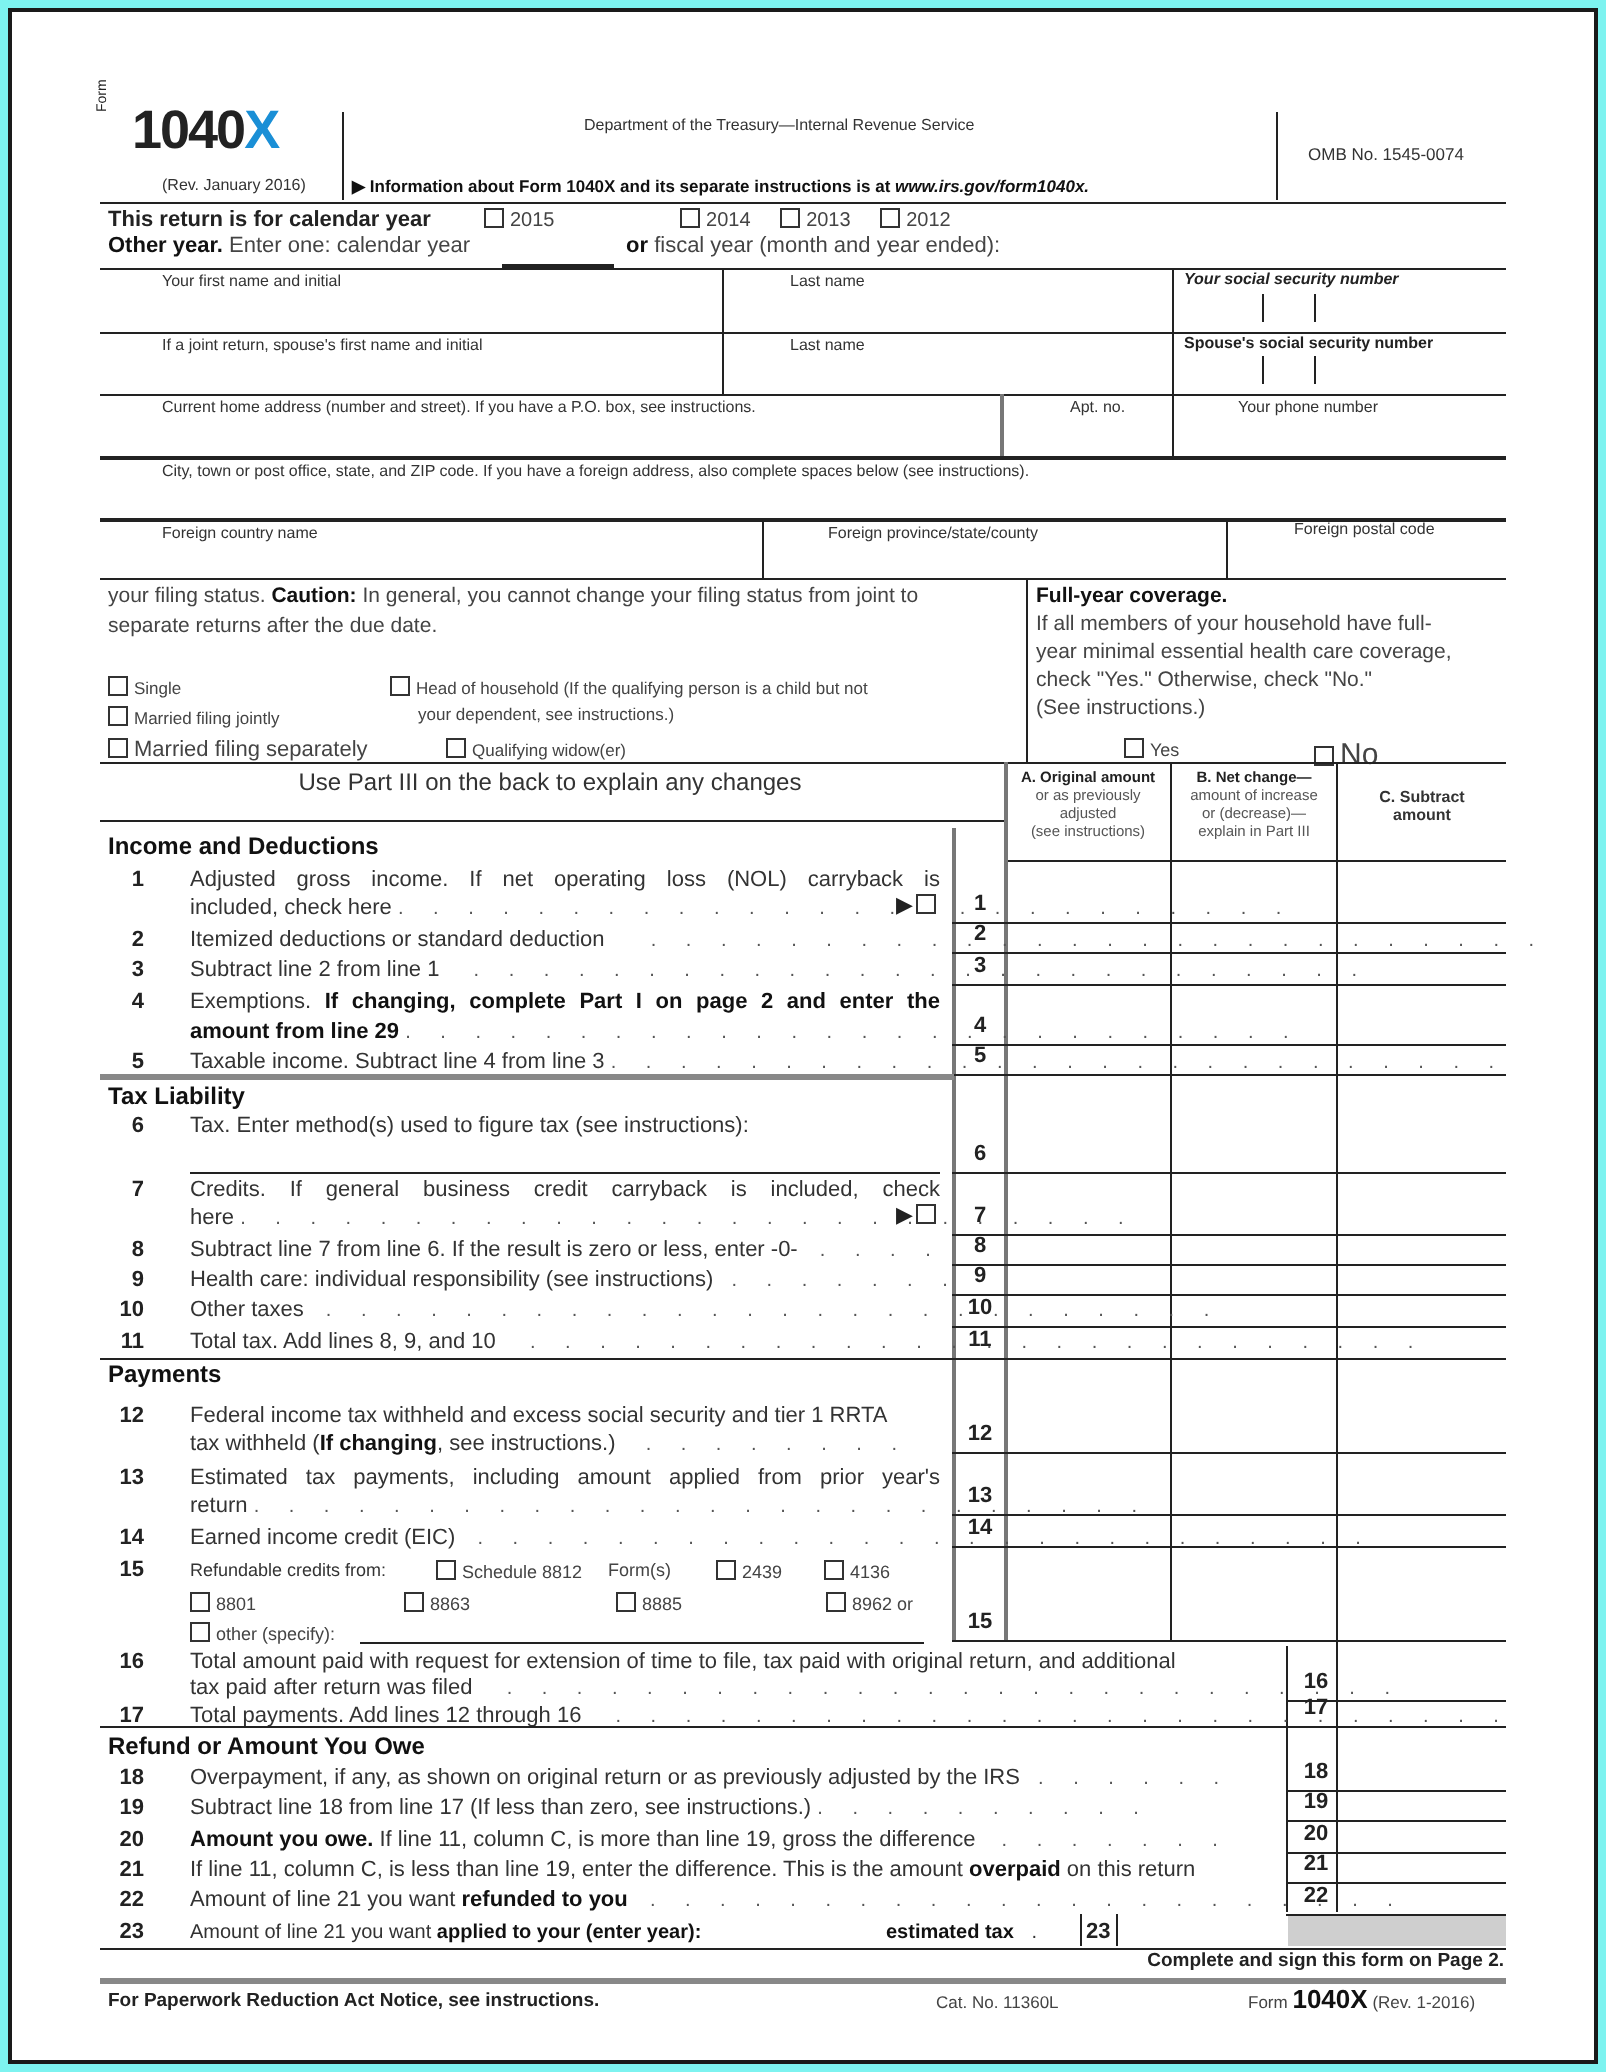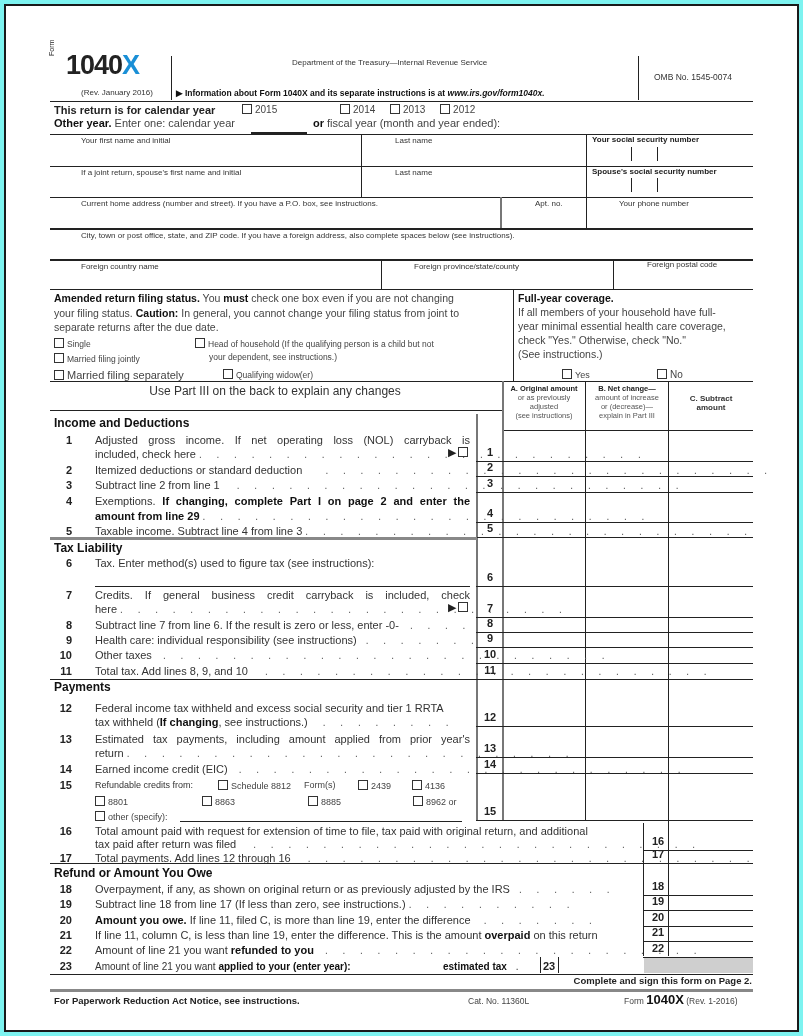--- a/index.html
+++ b/index.html
@@ -54,21 +54,21 @@
   <div class="hl2" style="left:245px;top:126px;width:56px;"></div>
   <div class="abs" style="left:307px;top:111px;font-size:11px;color:#444;white-space:nowrap;"><b style="color:#111">or</b> <span>fiscal year (month and year ended):</span></div>
   <div class="hl" style="left:44px;top:128px;width:703px;"></div>
 
   <div class="abs lbl" style="left:48px;top:130px;">Your first name and initial</div>
   <div class="abs" style="left:44px;top:128px;width:310px;height:32px;"></div>
   <div class="vl" style="left:355px;top:128px;height:63px;"></div>
   <div class="abs lbl" style="left:362px;top:130px;">Last name</div>
   <div class="abs" style="left:356px;top:128px;width:223px;height:32px;"></div>
   <div class="vl" style="left:580px;top:128px;height:94px;"></div>
-  <div class="abs lblb" style="left:586px;top:129px;">Your social security number</div>
+  <div class="abs lblb" style="left:586px;top:129px;font-style:italic;">Your social security number</div>
   <div class="abs" style="left:581px;top:138px;width:166px;height:22px;"></div>
   <div class="vl" style="left:625px;top:141px;height:14px;"></div>
   <div class="vl" style="left:651px;top:141px;height:14px;"></div>
   <div class="hl" style="left:44px;top:160px;width:703px;"></div>
 
   <div class="abs lbl" style="left:48px;top:162px;">If a joint return, spouse's first name and initial</div>
   <div class="abs" style="left:44px;top:160px;width:310px;height:31px;"></div>
   <div class="abs lbl" style="left:362px;top:162px;">Last name</div>
   <div class="abs" style="left:356px;top:160px;width:223px;height:31px;"></div>
   <div class="abs lblb" style="left:586px;top:161px;">Spouse's social security number</div>
@@ -94,41 +94,40 @@
   <div class="abs" style="left:44px;top:255px;width:330px;height:28px;"></div>
   <div class="vl" style="left:375px;top:255px;height:28px;"></div>
   <div class="abs lbl" style="left:381px;top:256px;">Foreign province/state/county</div>
   <div class="abs" style="left:376px;top:255px;width:230px;height:28px;"></div>
   <div class="vl" style="left:607px;top:255px;height:28px;"></div>
   <div class="abs lbl" style="left:614px;top:254px;">Foreign postal code</div>
   <div class="abs" style="left:608px;top:255px;width:139px;height:28px;"></div>
   <div class="hl" style="left:44px;top:283px;width:703px;"></div>
 
   <div class="abs" style="left:48px;top:285px;width:455px;font-size:10.5px;line-height:14.5px;color:#444;">
-    <div style="white-space:nowrap;"><b style="color:#111">Amended return filing status.</b> <span>You</span> <b style="color:#111">must</b> <span>check one box even if you are not changing</span></div>
     <div style="white-space:nowrap;"><span>your filing status.</span> <b style="color:#111">Caution:</b> <span>In general, you cannot change your filing status from joint to</span></div>
     <div>separate returns after the due date.</div>
   </div>
   <div class="abs" style="left:48px;top:332px;font-size:8.5px;color:#444;"><span class="cb"></span><span>Single</span></div>
   <div class="abs" style="left:48px;top:347px;font-size:8.5px;color:#444;"><span class="cb"></span><span>Married filing jointly</span></div>
   <div class="abs" style="left:48px;top:363px;font-size:11px;color:#444;"><span class="cb"></span><span>Married filing separately</span></div>
   <div class="abs" style="left:189px;top:332px;font-size:8.5px;color:#444;line-height:13px;"><span class="cb"></span><span>Head of household (If the qualifying person is a child but not</span><br><span style="margin-left:14px;">your dependent, see instructions.)</span></div>
   <div class="abs" style="left:189px;top:363px;font-size:8.5px;color:#444;margin-left:28px;"><span class="cb"></span><span>Qualifying widow(er)</span></div>
 
   <div class="vl" style="left:507px;top:283px;height:92px;"></div>
 
   <div class="abs" style="left:512px;top:285px;width:240px;font-size:10.5px;line-height:14px;color:#444;">
     <div style="font-weight:bold;color:#111;">Full-year coverage.</div>
     <div>If all members of your household have full-</div>
     <div>year minimal essential health care coverage,</div>
     <div>check "Yes." Otherwise, check "No."</div>
     <div>(See instructions.)</div>
   </div>
   <div class="abs" style="left:556px;top:363px;font-size:9px;color:#444;"><span class="cb"></span><span>Yes</span></div>
-  <div class="abs" style="left:651px;top:363px;font-size:10px;color:#444;"><span class="cb"></span><span>No</span></div>
+  <div class="abs" style="left:651px;top:363px;font-size:15px;color:#444;"><span class="cb"></span><span>No</span></div>
   <div class="hl" style="left:44px;top:375px;width:703px;"></div>
 
   <div class="abs" style="left:44px;top:378px;width:450px;text-align:center;font-size:12px;color:#333;">Use Part III on the back to explain any changes</div>
   <div class="hl" style="left:44px;top:404px;width:453px;"></div>
   <div class="abs" style="left:497px;top:378px;width:82px;text-align:center;font-size:7.5px;line-height:9px;color:#555;">
     <div style="font-weight:bold;color:#222;">A. Original amount</div>
     <div>or as previously</div>
     <div>adjusted</div>
     <div>(see instructions)</div>
   </div>
@@ -226,21 +225,21 @@
     <div class="ltext" style="left:89px;top:819px;">Total amount paid with request for extension of time to file, tax paid with original return, and additional</div>
     <div class="ltext" style="left:89px;top:832px;"><span>tax paid after return was filed</span> <span class="dots" style="margin-left:14px;">. . . . . . . . . . . . . . . . . . . . . . . . . .</span></div>
     <div class="lnum" style="left:46px;top:846px;">17</div>
     <div class="ltext" style="left:89px;top:846px;"><span>Total payments. Add lines 12 through 16</span> <span class="dots" style="margin-left:14px;">. . . . . . . . . . . . . . . . . . . . . . . . . .</span></div>
 
     <div class="lnum" style="left:46px;top:877px;">18</div>
     <div class="ltext" style="left:89px;top:877px;"><span>Overpayment, if any, as shown on original return or as previously adjusted by the IRS</span> <span class="dots" style="margin-left:6px;">. . . . . .</span></div>
     <div class="lnum" style="left:46px;top:892px;">19</div>
     <div class="ltext" style="left:89px;top:892px;text-align:center;"><span>Subtract line 18 from line 17 (If less than zero, see instructions.)</span> <span class="dots">. . . . . . . . . .</span></div>
     <div class="lnum" style="left:46px;top:908px;">20</div>
-    <div class="ltext" style="left:89px;top:908px;"><b style="color:#111">Amount you owe.</b> <span>If line 11, filed C, is more than line 19, enter the difference</span> <span class="dots" style="margin-left:10px;">. . . . . . .</span></div>
+    <div class="ltext" style="left:89px;top:908px;"><b style="color:#111">Amount you owe.</b> <span>If line 11, column C, is more than line 19, gross the difference</span> <span class="dots" style="margin-left:10px;">. . . . . . .</span></div>
     <div class="lnum" style="left:46px;top:923px;">21</div>
     <div class="ltext" style="left:89px;top:923px;"><span>If line 11, column C, is less than line 19, enter the difference. This is the amount</span> <b style="color:#111">overpaid</b> <span>on this return</span></div>
     <div class="lnum" style="left:46px;top:938px;">22</div>
     <div class="ltext" style="left:89px;top:938px;"><span>Amount of line 21 you want</span> <b style="color:#111">refunded to you</b> <span class="dots" style="margin-left:8px;">. . . . . . . . . . . . . . . . . . . . . .</span></div>
     <div class="lnum" style="left:46px;top:954px;">23</div>
     <div class="ltext" style="left:89px;top:955px;font-size:10px;"><span>Amount of line 21 you want</span> <b style="color:#111">applied to your</b> <b style="color:#111">(enter year):</b></div>
     <div class="ltext" style="left:437px;top:955px;font-size:10px;"><b style="color:#111">estimated tax</b> <span style="margin-left:6px;">.</span></div>
     <div class="vl" style="left:534px;top:951px;height:16px;"></div>
     <div class="abs" style="left:537px;top:954px;font-size:11px;font-weight:bold;">23</div>
     <div class="vl" style="left:552px;top:951px;height:16px;"></div>

